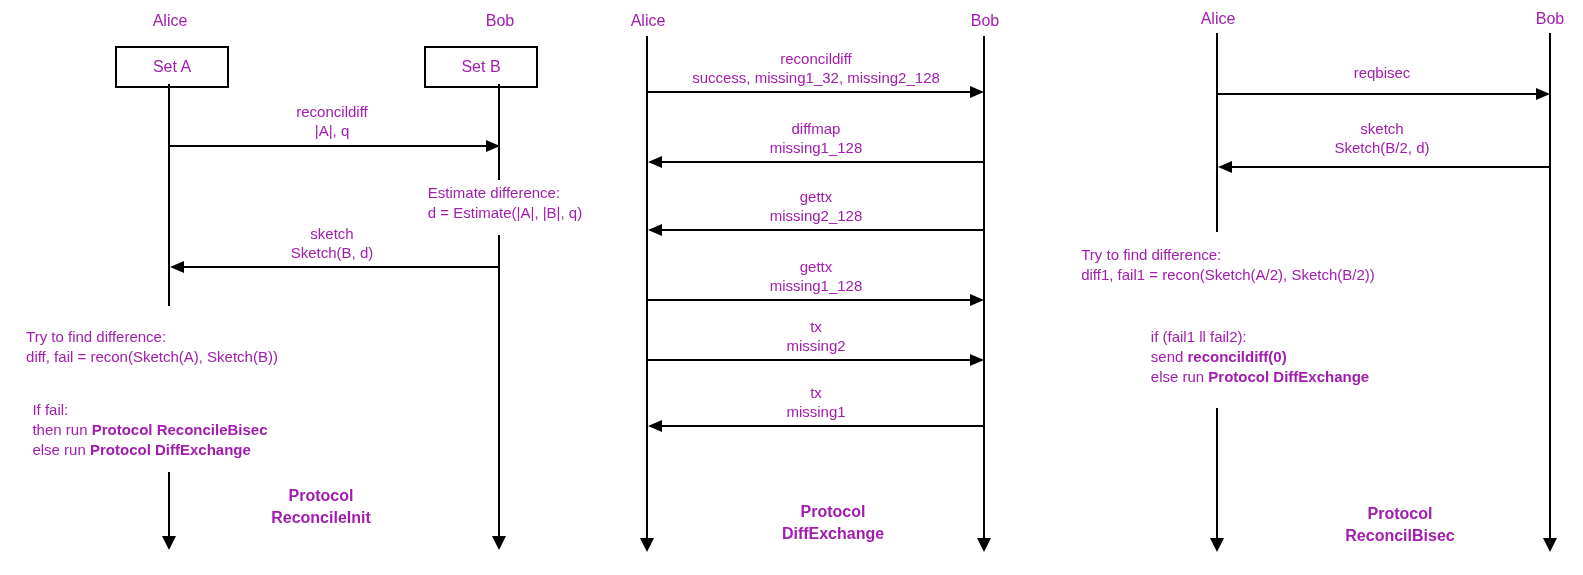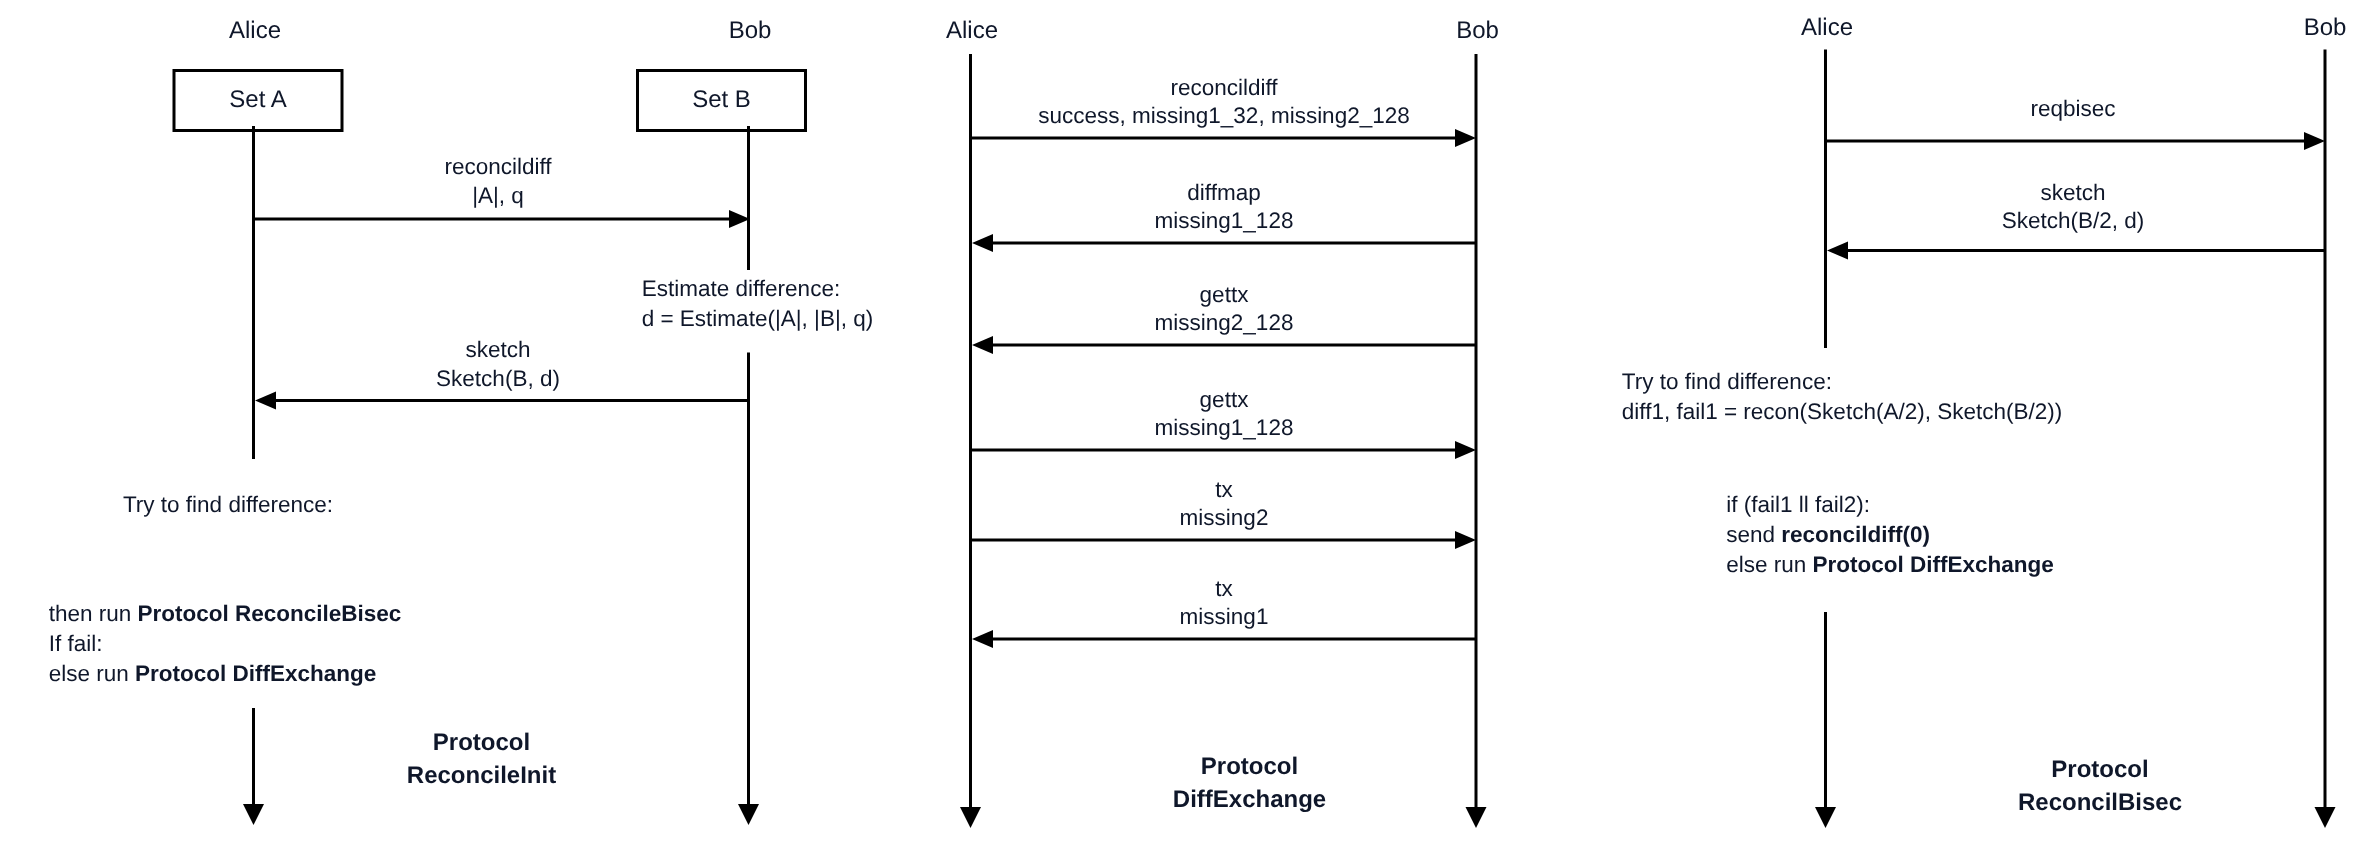--- a/index.html
+++ b/index.html
@@ -1,16 +1,16 @@
 <!DOCTYPE html>
 <html><head>
 <meta charset="utf-8">
 <style>
   html,body{margin:0;padding:0;background:#ffffff}
-  .canvas{position:relative;width:1583px;height:575px;background:#ffffff;color:#0f172a;
+  .canvas{position:relative;width:1583px;height:575px;background:#ffffff;color:#a21caf;
           font-family:"Liberation Sans",sans-serif;overflow:hidden}
   .actor-label{position:absolute;transform:translateX(-50%);font-size:16px;white-space:nowrap}
   .actor-box{position:absolute;border:2px solid #000;background:#fff;display:flex;
              align-items:center;justify-content:center;font-size:16px}
   .lifeline{position:absolute;width:2px;background:#000}
   .down-arrow{position:absolute;width:0;height:0;border-left:7px solid transparent;
               border-right:7px solid transparent;border-top:14px solid #000;transform:translateX(-50%)}
   .msg-line{position:absolute;height:2px;background:#000}
   .head-r{position:absolute;width:0;height:0;border-top:6px solid transparent;
           border-bottom:6px solid transparent;border-left:14px solid #000}
@@ -62,25 +62,26 @@
 
     <div class="msg-label" style="left:332px;top:224px">
       <div>sketch</div>
       <div>Sketch(B, d)</div>
     </div>
     <div class="head-l" style="left:170px;top:261px"></div>
     <div class="msg-line" style="left:184px;top:266px;width:316px"></div>
 
     <div class="note" style="left:152px;top:327px">
       <div>Try to find difference:</div>
+      <div>diff, fail = recon(Sketch(A), Sketch(B))</div>
     </div>
 
     <div class="note" style="left:150px;top:400px">
+      <div>If fail:</div>
       <div><span>then run </span><b>Protocol ReconcileBisec</b></div>
-      <div>If fail:</div>
       <div><span>else run </span><b>Protocol DiffExchange</b></div>
     </div>
 
     <div class="proto" style="left:321px;top:485px">
       <div>Protocol</div>
       <div>ReconcileInit</div>
     </div>
   </div>
 
   <div>

